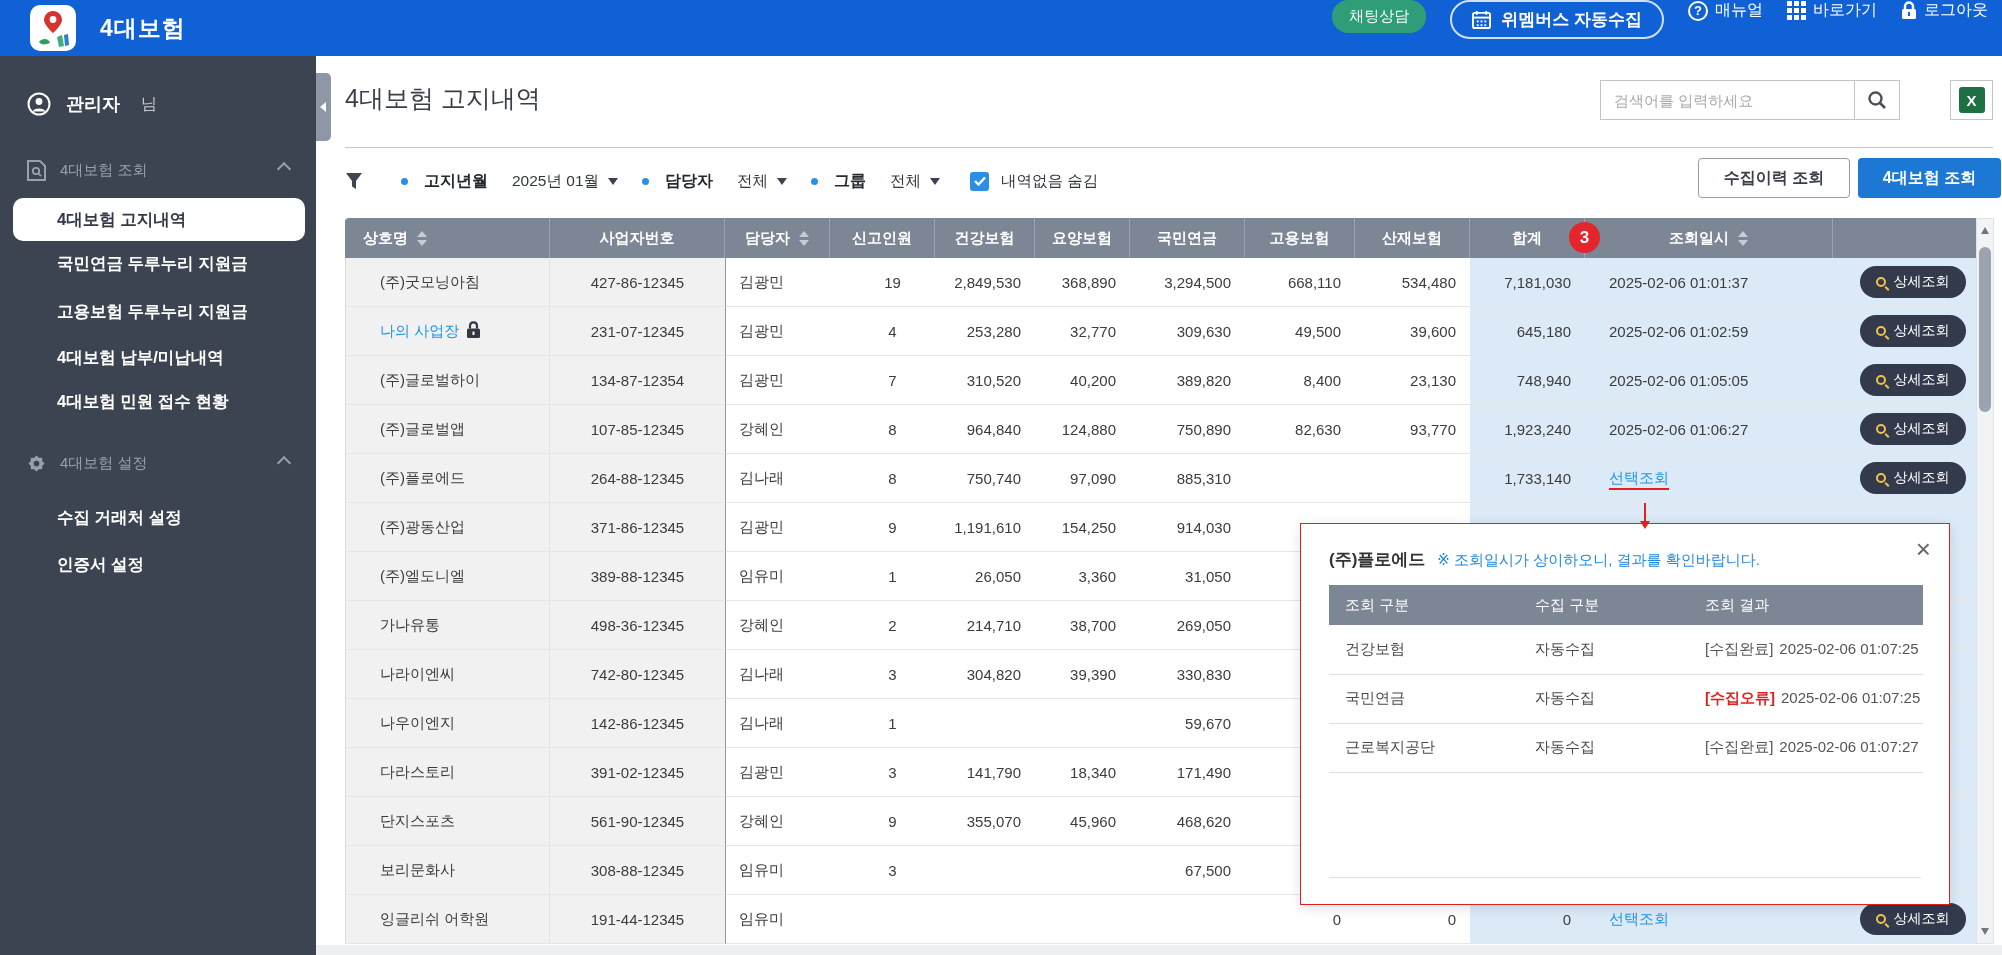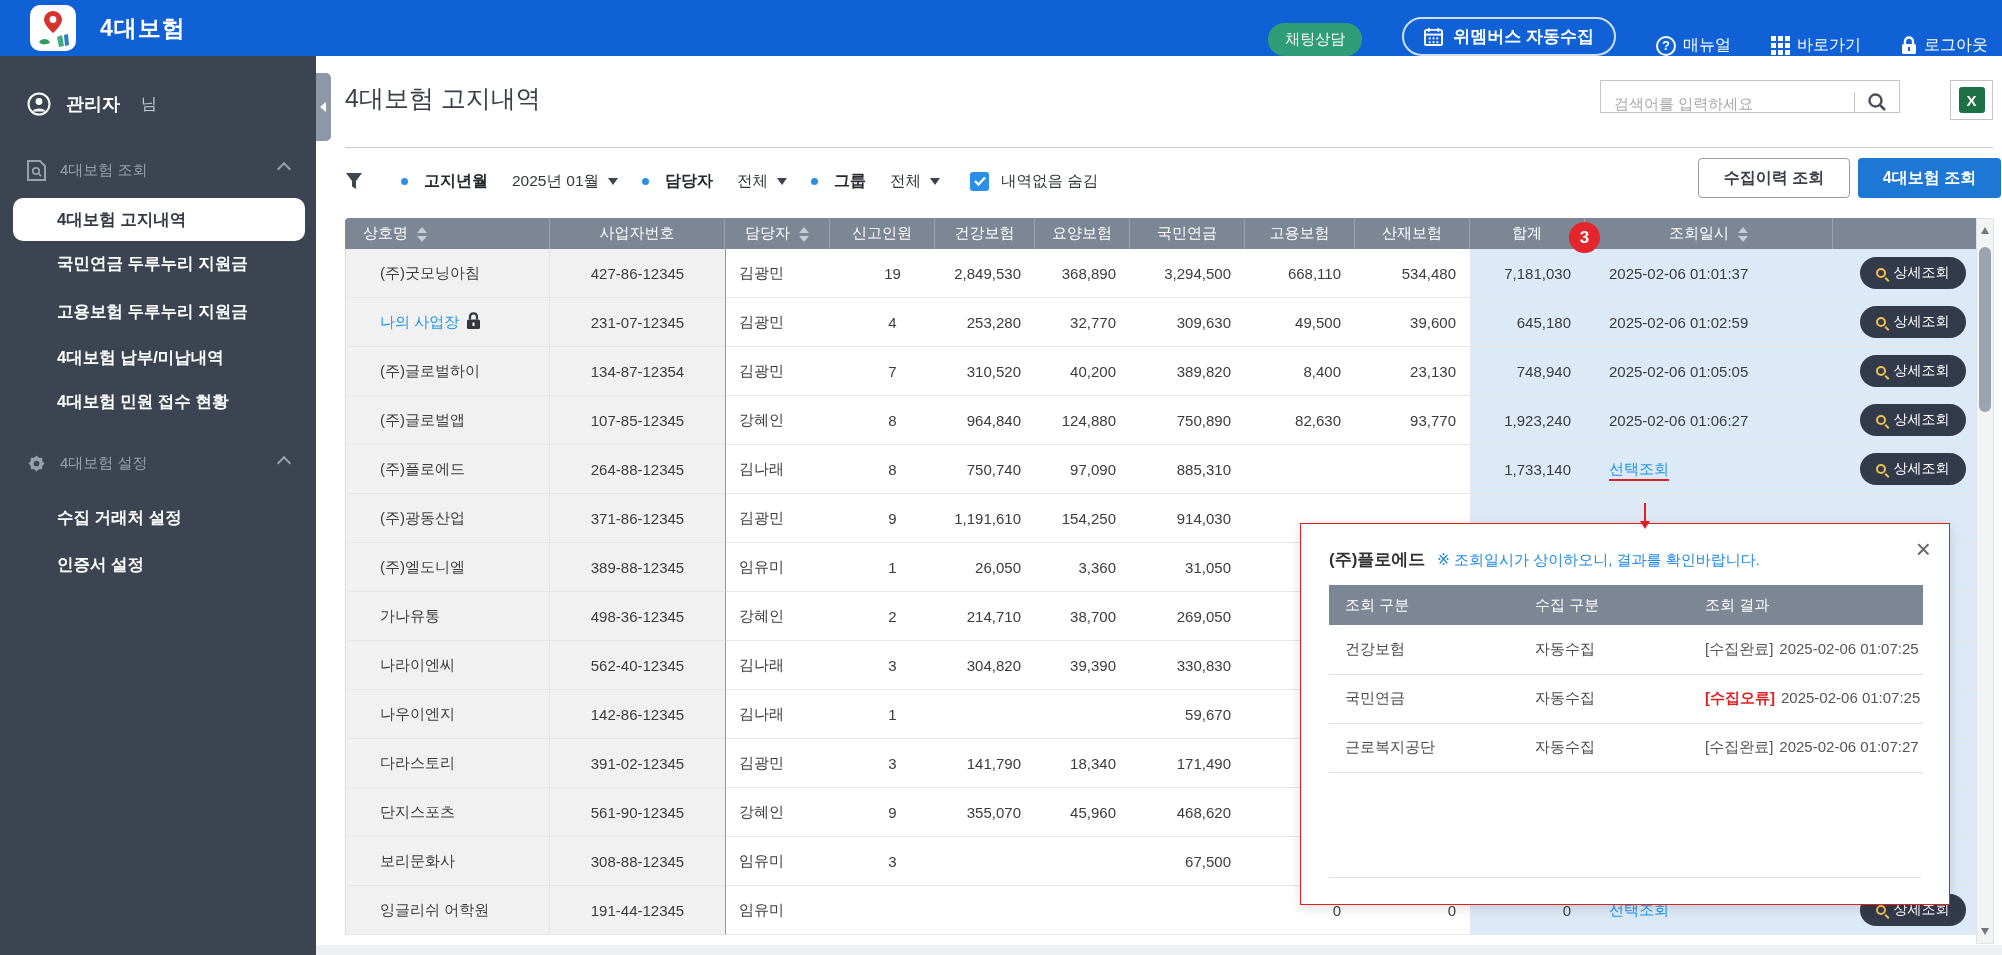--- a/index.html
+++ b/index.html
@@ -7,21 +7,21 @@
   body {
     position:relative; overflow:hidden; background:#fff;
     font-family:"Liberation Sans","DejaVu Sans",sans-serif; color:#3c3f46;
   }
   
   .topbar { position:absolute; left:0; top:0; width:2002px; height:56px; background:#1161d6;
     display:flex; align-items:center; }
   .logo-box { position:absolute; left:30px; top:5px; width:46px; height:46px; background:#fff; border-radius:10px; }
   .logo-box svg { position:absolute; left:5px; top:4px; }
   .app-title { position:absolute; left:100px; top:13px; color:#fff; font-size:23px; font-weight:bold; letter-spacing:1px; }
-  .top-right { position:absolute; right:14px; top:0; height:56px; display:flex; align-items:flex-end; gap:40px; }
+  .top-right { position:absolute; right:14px; top:0; height:56px; display:flex; align-items:flex-start; gap:24px; }
   .chat-pill { background:#2f9d78; color:#fff; border:none; border-radius:16px; padding:7px 17px; font-size:15px; cursor:pointer; font-family:inherit; }
   .auto-pill { background:transparent; border:2px solid #cfe0f8; border-radius:20px; color:#fff; font-weight:bold;
     font-size:17px; padding:6px 20px; display:flex; align-items:center; gap:10px; cursor:pointer; font-family:inherit; }
   .top-item { color:#fff; font-size:16px; display:flex; align-items:center; gap:7px; background:none; border:none; cursor:pointer; font-family:inherit; }
   .q-circle { width:20px; height:20px; border:2px solid #fff; border-radius:50%; display:flex; align-items:center; justify-content:center; font-size:13px; font-weight:bold; }
   .grid-icon { display:grid; grid-template-columns:repeat(3,5px); grid-template-rows:repeat(3,5px); gap:2px; }
   .grid-icon i { background:#fff; }
   
   .sidebar { position:absolute; left:0; top:56px; width:316px; height:899px; background:#3d4451; }
   .sb-user { position:absolute; left:27px; top:36px; display:flex; align-items:center; gap:15px; }
@@ -29,21 +29,21 @@
   .sb-user .usfx { color:#c6ccd4; font-size:16px; font-weight:normal; margin-left:6px; }
   .sb-section { position:absolute; left:27px; width:262px; display:flex; align-items:center; gap:14px; color:#98a0ac; font-size:15px; cursor:pointer; }
   .sb-caret { position:absolute; right:0; width:10px; height:10px; border-left:2px solid #98a0ac; border-top:2px solid #98a0ac; transform:rotate(45deg); top:4px; }
   .sb-active { position:absolute; left:13px; top:142px; width:292px; height:43px; background:#fff; border-radius:10px;
     display:flex; align-items:center; padding-left:44px; font-size:16.5px; font-weight:bold; color:#333a46; cursor:pointer; }
   .sb-item { position:absolute; left:57px; color:#fff; font-size:16.5px; font-weight:bold; cursor:pointer; white-space:nowrap; }
   .flap { position:absolute; left:316px; top:73px; width:15px; height:68px; background:#8d97a5; border-radius:0 5px 5px 0; cursor:pointer; }
   .flap i { position:absolute; left:4px; top:29px; width:0; height:0; border-top:5px solid transparent; border-bottom:5px solid transparent; border-right:6px solid #fff; }
   
   .page-title { position:absolute; left:345px; top:82px; font-size:25px; font-weight:500; color:#3a3f4a; }
-  .search-box { position:absolute; left:1600px; top:80px; width:300px; height:33px; border:1px solid #c4c4c4; background:#fff; display:flex;align-items:flex-end; }
+  .search-box { position:absolute; left:1600px; top:80px; width:300px; height:40px; border:1px solid #c4c4c4; background:#fff; display:flex; }
   .search-box input { flex:1; border:none; outline:none; padding-left:13px; font-size:15px; color:#333; font-family:inherit; }
   .search-box input::placeholder { color:#a9a9a9; }
   .search-btn { width:45px; border:none; border-left:1px solid #c4c4c4; background:#fff; display:flex; align-items:center; justify-content:center; cursor:pointer; }
   .excel-btn { position:absolute; left:1950px; top:80px; width:43px; height:40px; border:1px solid #c4c4c4; background:#fff; display:flex; align-items:center; justify-content:center; cursor:pointer; }
   .excel-glyph { width:26px; height:26px; background:#1d7044; border-radius:3px; color:#fff; font-weight:bold; font-size:15px; display:flex; align-items:center; justify-content:center; }
   .title-divider { position:absolute; left:345px; top:147px; width:1648px; border-top:1px solid #c9c9c9; }
   
   .filter-row { position:absolute; left:345px; top:163px; height:36px; display:flex; align-items:center; gap:10px; }
   .funnel { margin-right:14px; }
   .f-dot { width:7px; height:7px; border-radius:50%; background:#2b8fe8; margin-left:14px; }
@@ -51,21 +51,21 @@
   .f-value { font-size:15.5px; color:#33373e; margin-left:14px; display:flex; align-items:center; gap:9px; cursor:pointer; }
   .dd-caret { width:0; height:0; border-left:5px solid transparent; border-right:5px solid transparent; border-top:7px solid #3c4250; }
   .chk { width:19px; height:19px; background:#2b8fe8; border-radius:3px; margin-left:20px; display:flex; align-items:center; justify-content:center; cursor:pointer; }
   .chk-label { font-size:15.5px; color:#33373e; margin-left:2px; }
   .action-btns { position:absolute; left:1698px; top:158px; display:flex; gap:8px; }
   .btn-outline { width:152px; height:40px; background:#fff; border:1px solid #9c9c9c; border-radius:4px; font-size:16px; font-weight:bold; color:#3a3f4a; cursor:pointer; font-family:inherit; }
   .btn-blue { width:143px; height:40px; background:#1c78d4; border:none; border-radius:4px; font-size:16px; font-weight:bold; color:#fff; cursor:pointer; font-family:inherit; }
   
   .table-wrap { position:absolute; left:345px; top:218px; width:1648px; }
   table.main { width:1648px; border-collapse:separate; border-spacing:0; table-layout:fixed; }
-  table.main th { height:31px; background:#7d8695; color:#fff; font-size:15px; font-weight:normal; text-align:center;
+  table.main th { height:40px; background:#7d8695; color:#fff; font-size:15px; font-weight:bold; text-align:center;
     border-right:1px solid #99a2b0; position:relative; }
   table.main th:first-child { border-radius:4px 0 0 0; text-align:left; padding-left:18px; }
   table.main th:last-child { border-right:none; border-radius:0 4px 0 0; }
   table.main td { height:49px; font-size:15px; color:#3c3c3c; background:#fff; border-bottom:1px solid #e6e6e6; overflow:hidden; white-space:nowrap; }
   table.main tr td:first-child { border-left:1px solid #d9d9d9; }
   table.main tr td:last-child { border-right:1px solid #d9d9d9; }
   .c-name { background:#f1f1f2 !important; text-align:left; padding-left:34px; border-right:1px solid #e3e3e4; }
   .c-biz  { background:#f1f1f2 !important; text-align:center; color:#4a4a4a; }
   .c-mgr  { text-align:left; padding-left:13px; border-left:1px solid #8e96a2; }
   .c-cnt  { text-align:center; padding-left:20px; }
@@ -443,21 +443,21 @@
     <td class="c-num"></td>
     <td class="c-num c-total"></td>
     <td class="c-date"><span class="date-text"></span></td>
     <td class="c-btn"><button class="detail-btn" style="visibility: hidden;">
               <span class="mag"></span>
               <span>상세조회</span>
             </button></td>
   </tr>
         <tr>
     <td class="c-name"><span>나라이엔씨</span></td>
-    <td class="c-biz">562-40-12345</td>
+    <td class="c-biz">742-80-12345</td>
     <td class="c-mgr">김나래</td>
     <td class="c-cnt">3</td>
     <td class="c-num">304,820</td>
     <td class="c-num">39,390</td>
     <td class="c-num">330,830</td>
     <td class="c-num"></td>
     <td class="c-num"></td>
     <td class="c-num c-total"></td>
     <td class="c-date"><span class="date-text"></span></td>
     <td class="c-btn"><button class="detail-btn" style="visibility: hidden;">

